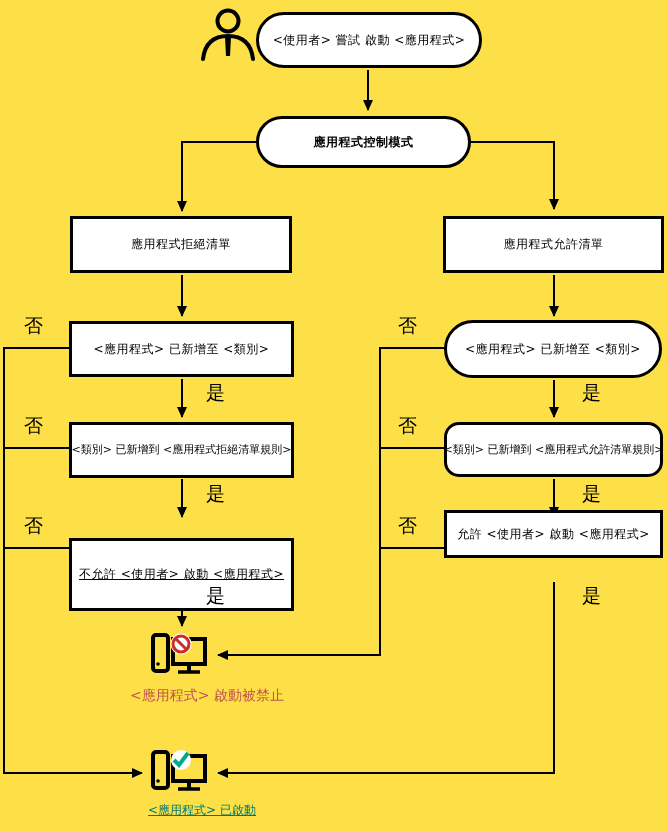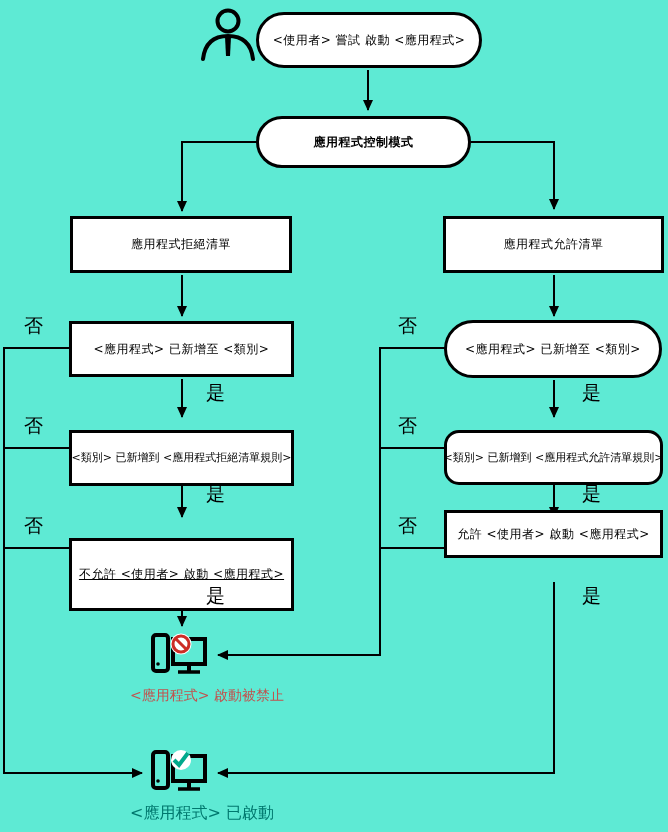--- a/index.html
+++ b/index.html
@@ -1,36 +1,36 @@
 <!DOCTYPE html>
 <html style="--color-line: #000000; --color-blocked_text: #c0534f; --color-started_text: #00786e; --color-prohibition: #cc2d26; --color-checkmark: #00a98c;"><head>
 <meta charset="utf-8">
 <style>
   html,body{margin:0;padding:0;background:#fff;}
   #canvas{
-    position:relative;width:668px;height:832px;background:#5eead4;overflow:hidden;
+    position:relative;width:668px;height:832px;background:#fde047;overflow:hidden;
     font-family:"DejaVu Sans","Liberation Sans",sans-serif;color:#000;
   }
   #wires{position:absolute;left:0;top:0;width:668px;height:832px;}
   .node{
     position:absolute;box-sizing:border-box;border:3px solid #000;background:#fff;
     display:flex;align-items:center;justify-content:center;text-align:center;
     font-size:12px;letter-spacing:.5px;line-height:1.25;padding:2px 6px;white-space:nowrap;
   }
   .stadium{border-radius:29px;}
-  .small{font-size:11px;letter-spacing:0;margin-top:8px;}
+  .small{font-size:11px;letter-spacing:0;}
   .edge-label{
     position:absolute;font-size:19px;color:#000;line-height:1;
   }
   .icon-wrap{position:absolute;}
   .result-label{
     position:absolute;font-size:14px;text-align:center;white-space:nowrap;line-height:1.2;
   }
   #blocked-label{color:var(--color-blocked_text,#c0534f);}
-  #started-label{color:var(--color-started_text,#00786e);font-size:16px;}
+  #started-label{color:var(--color-started_text,#00786e);font-size:12px;text-decoration:underline;}
 </style>
 </head>
 <body>
 
 <div id="canvas">
 
   <svg id="wires" viewBox="0 0 668 832">
     <defs>
       <marker id="arr" markerWidth="14" markerHeight="14" refX="10" refY="5" orient="auto" markerUnits="userSpaceOnUse">
         <path d="M0,0 L11,5 L0,10 Z" fill="#000"></path>

